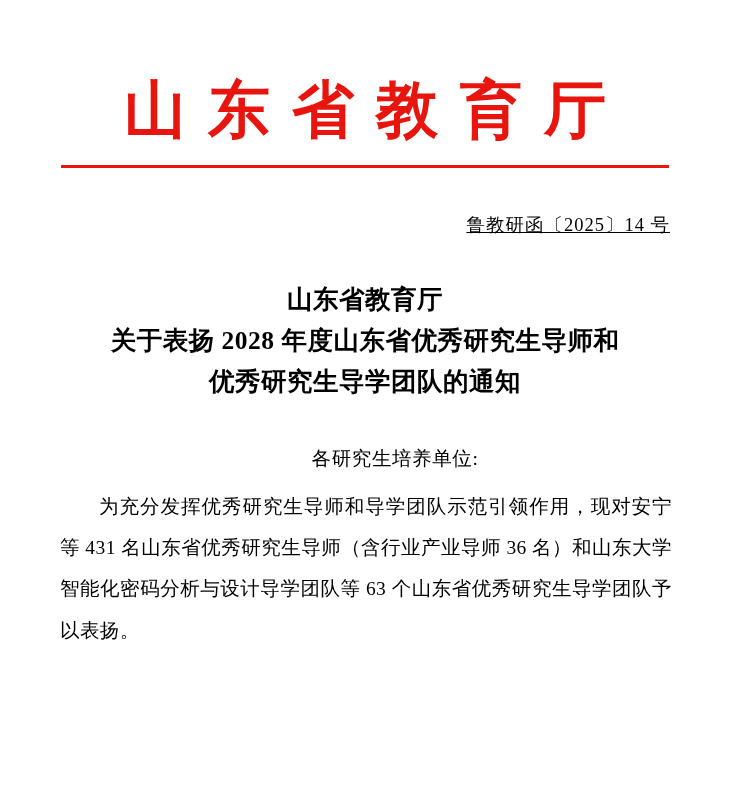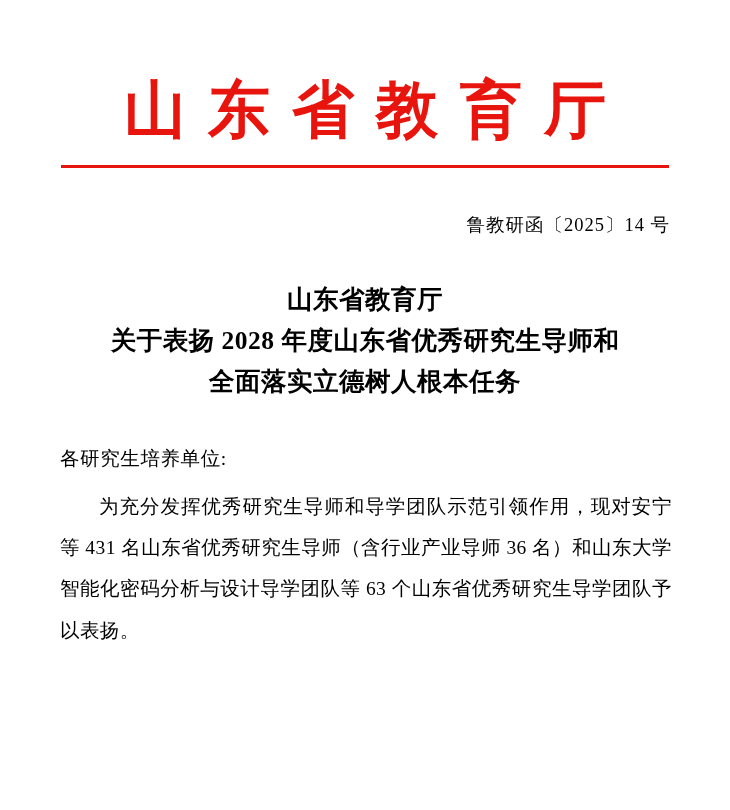--- a/index.html
+++ b/index.html
@@ -40,38 +40,40 @@
     width: 608px;
     height: 2.6px;
     background: #e8150f;
   }
   .doc-number {
     margin-top: 44px;
     text-align: right;
     padding-right: 60px;
     font-size: 18.5px;
     letter-spacing: 1px;
+    text-decoration: underline;
   }
   .title-block {
     margin-top: 42px;
     text-align: center;
     font-weight: bold;
     font-size: 25.5px;
     line-height: 1.62;
     letter-spacing: 0.5px;
   }
   .title-line {
     display: block;
     white-space: nowrap;
   }
   .salutation {
     margin-top: 42px;
     padding-left: 60px;
     font-size: 19.5px;
     letter-spacing: 0.6px;
+    text-align: center;
   }
   .body-text {
     margin-top: 14px;
     padding: 0 58px 0 60px;
     font-size: 19.5px;
     line-height: 2.12;
     letter-spacing: 0.4px;
     text-align: justify;
     text-justify: inter-ideograph;
   }
@@ -88,21 +90,21 @@
   <div class="masthead">
     <div class="masthead-title">山东省教育厅</div>
     <div class="red-rule"></div>
   </div>
 
   <div class="doc-number">鲁教研函〔2025〕14 号</div>
 
   <div class="title-block">
     <span class="title-line">山东省教育厅</span>
     <span class="title-line">关于表扬 2028 年度山东省优秀研究生导师和</span>
-    <span class="title-line">全面落实立德树人根本任务</span>
+    <span class="title-line">优秀研究生导学团队的通知</span>
   </div>
 
   <div class="salutation">各研究生培养单位:</div>
 
   <div class="body-text">
     <p>为充分发挥优秀研究生导师和导学团队示范引领作用，现对安宁等 431 名山东省优秀研究生导师（含行业产业导师 36 名）和山东大学智能化密码分析与设计导学团队等 63 个山东省优秀研究生导学团队予以表扬。</p>
   </div>
 
 </div>
 

